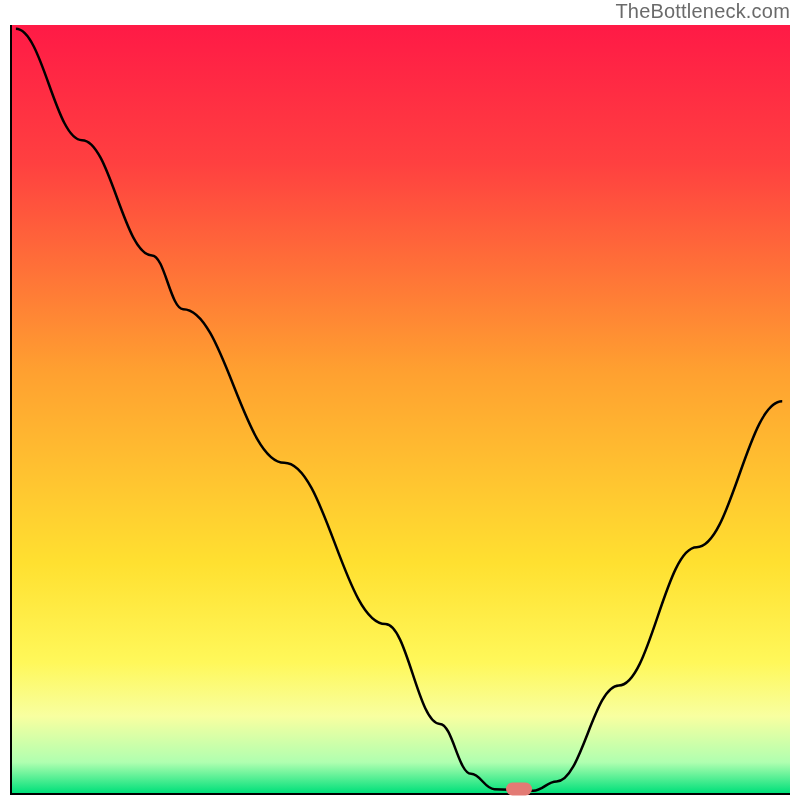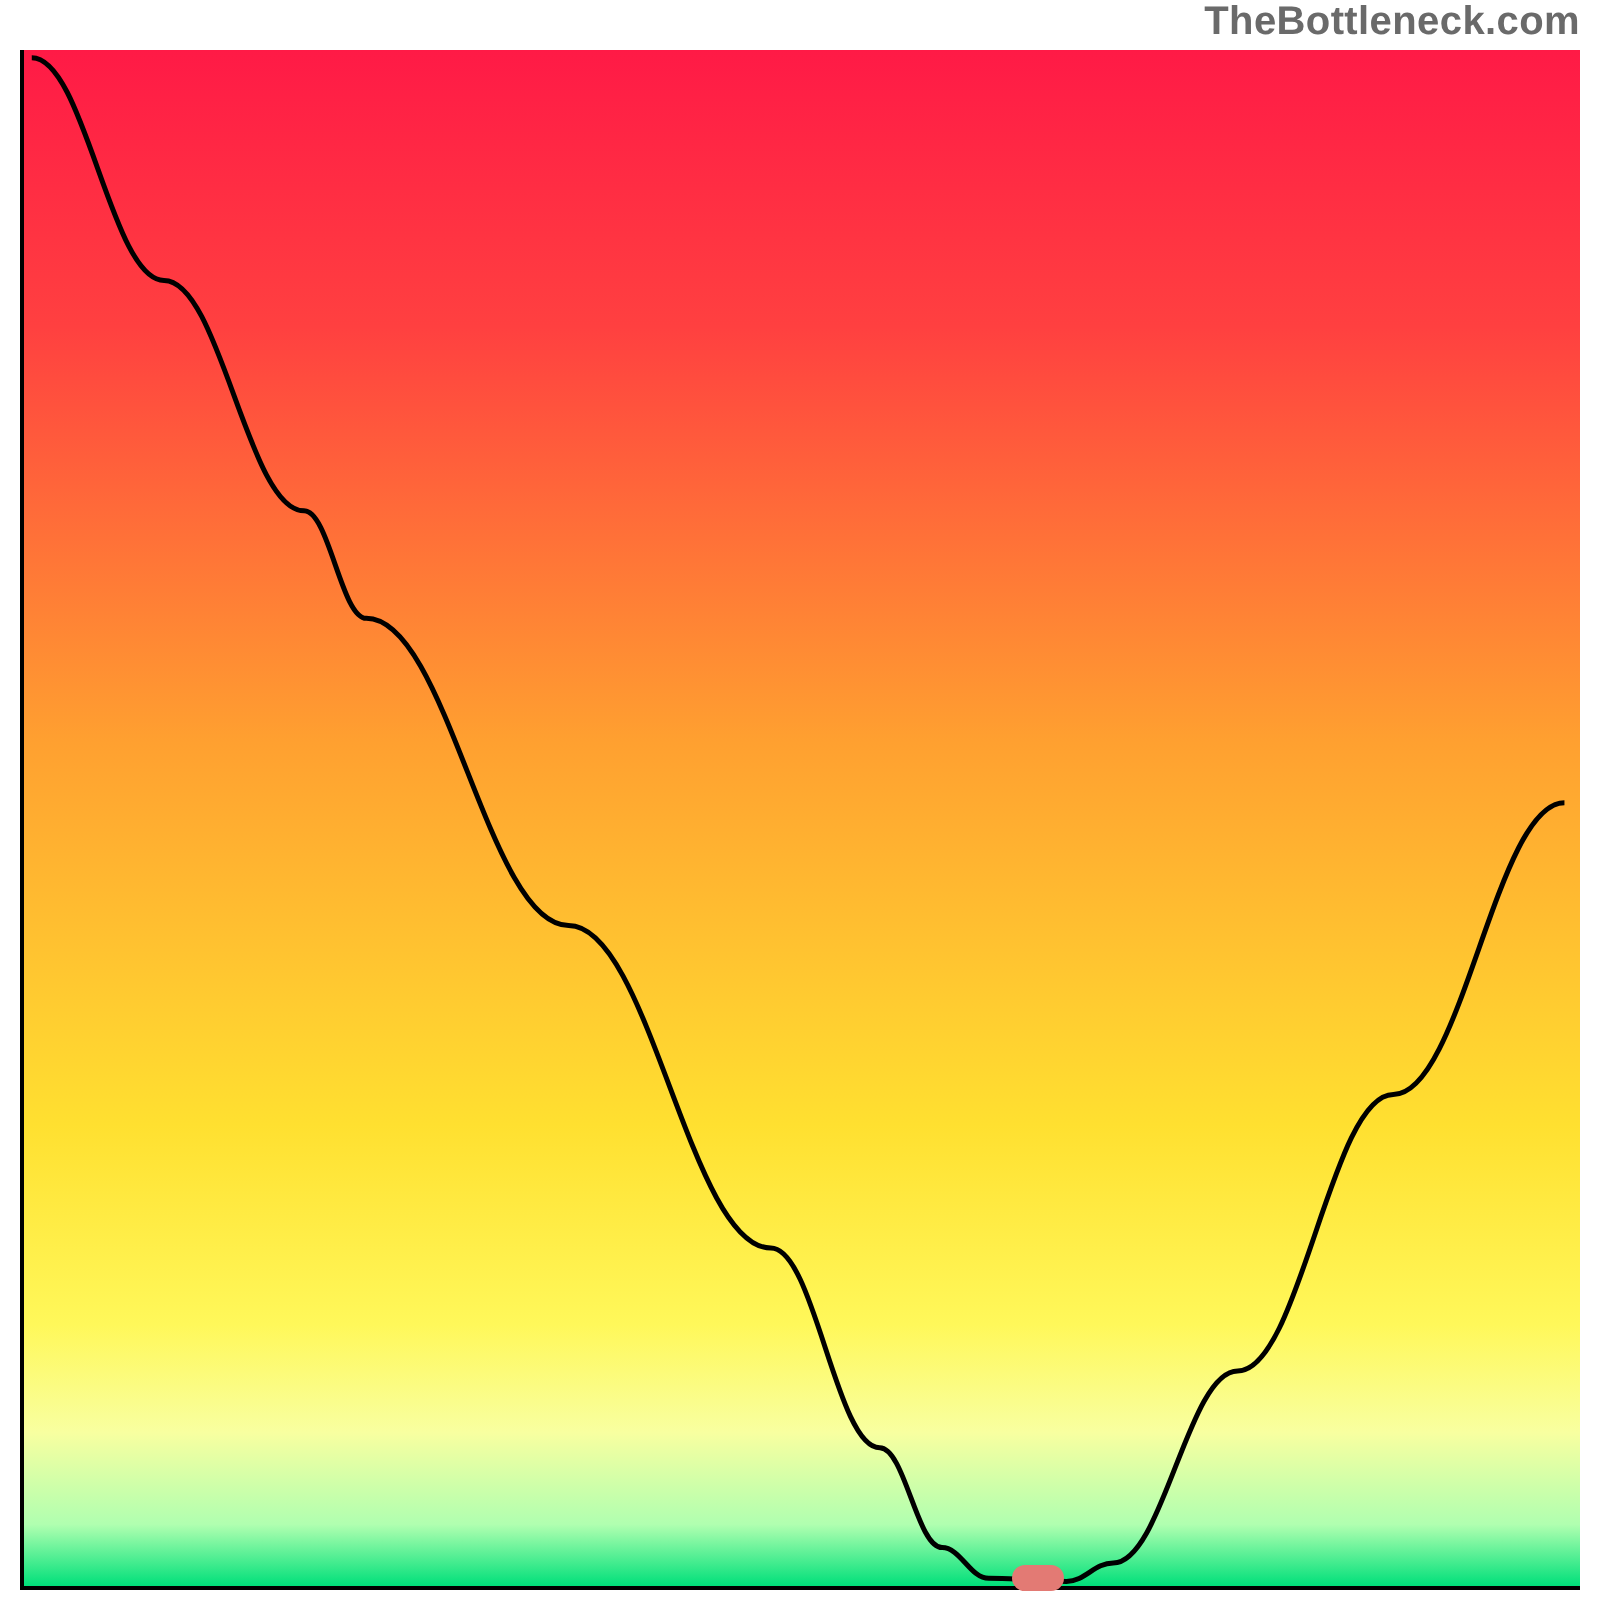--- a/index.html
+++ b/index.html
@@ -10,21 +10,21 @@
     font-family: Arial, Helvetica, sans-serif;
     position: relative;
     overflow: hidden;
   }
   .watermark {
     position: absolute;
     top: 0;
     right: 10px;
     color: #6a6a6a;
     font-size: 20px;
-    font-weight: 700;
+    font-weight: 400;
     letter-spacing: 0.2px;
     z-index: 5;
   }
   .plot {
     position: absolute;
     left: 10px;
     top: 25px;
     width: 780px;
     height: 770px;
     border-left: 2px solid #000;

